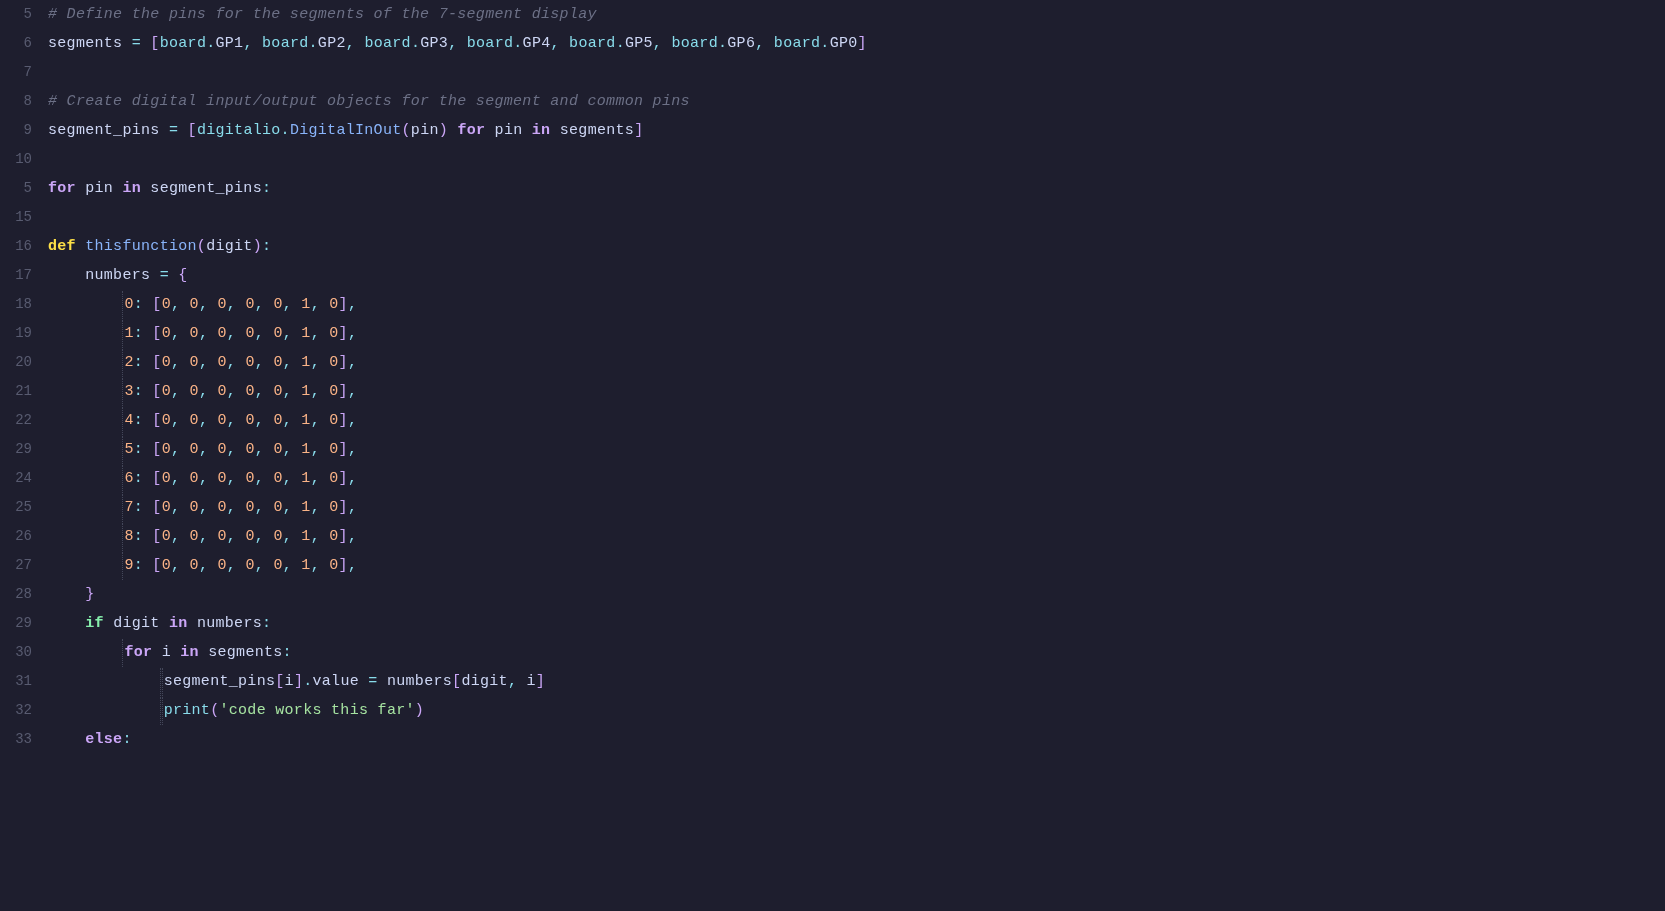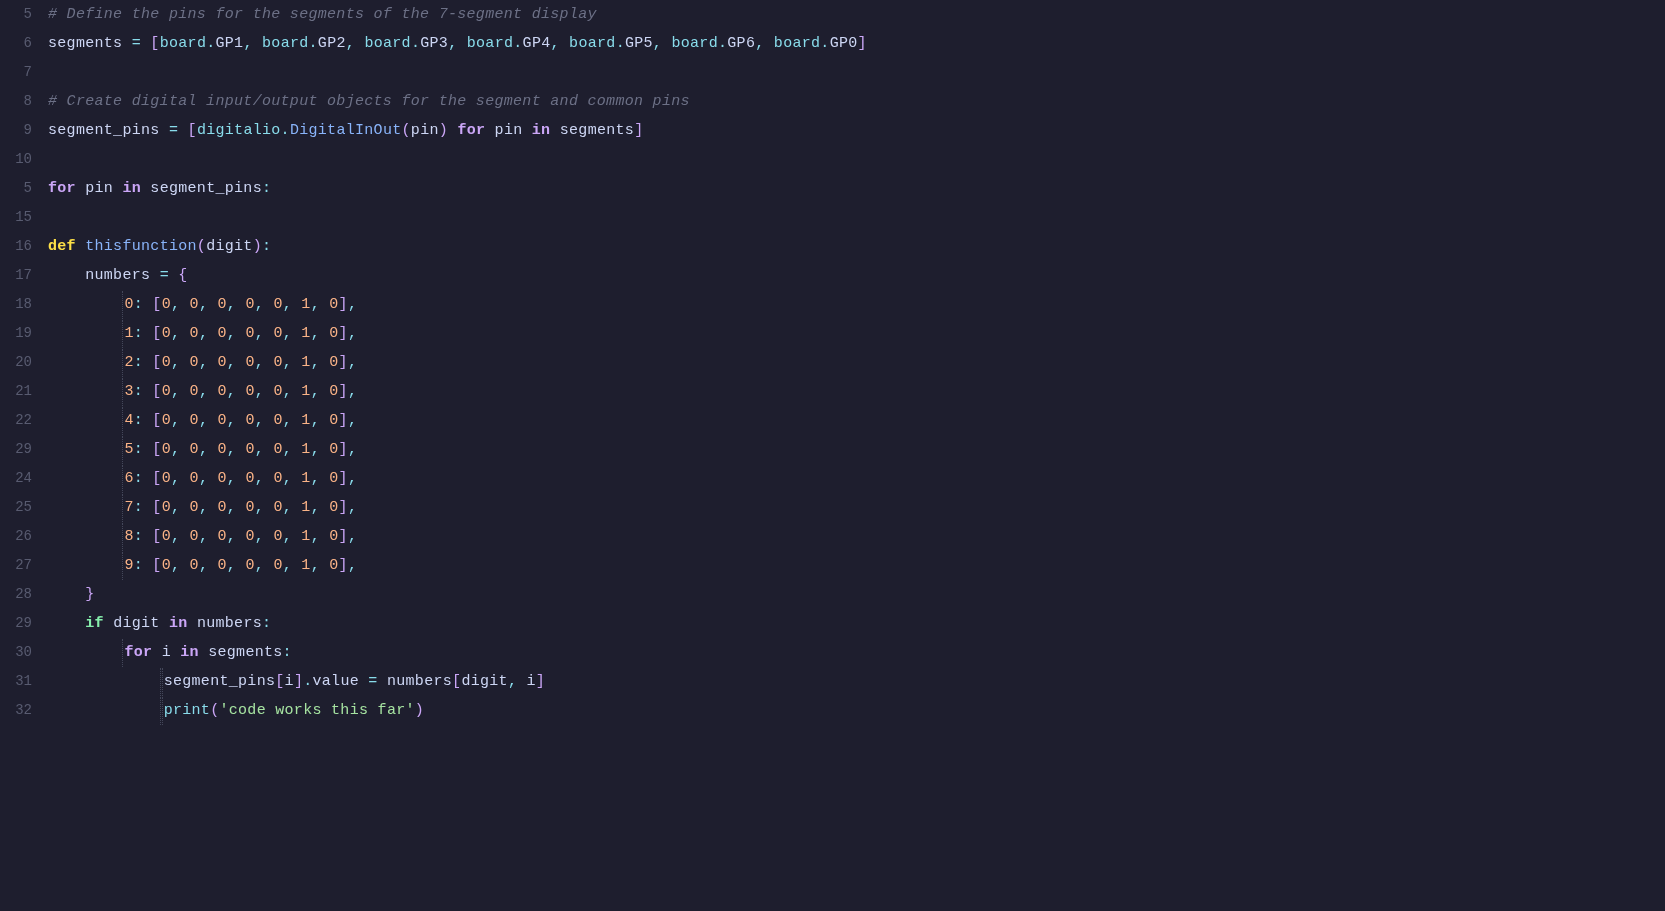--- a/index.html
+++ b/index.html
@@ -188,14 +188,18 @@
   <div class="code-line">
     <span class="line-number">31</span>
     <span class="line-content">            <span style="display:inline-block;border-left:1px dotted #44475a;height:28px;vertical-align:bottom;width:2px;"></span><span style="display:inline-block;border-left:1px dotted #44475a;height:28px;vertical-align:bottom;width:2px;"></span><span class="var">segment_pins</span><span class="bracket">[</span><span class="var">i</span><span class="bracket">]</span><span class="operator">.</span><span class="var">value</span> <span class="operator">=</span> <span class="var">numbers</span><span class="bracket">[</span><span class="var">digit</span><span class="operator">,</span> <span class="var">i</span><span class="bracket">]</span></span>
   </div>
 
   <div class="code-line">
     <span class="line-number">32</span>
     <span class="line-content">            <span style="display:inline-block;border-left:1px dotted #44475a;height:28px;vertical-align:bottom;width:2px;"></span><span style="display:inline-block;border-left:1px dotted #44475a;height:28px;vertical-align:bottom;width:2px;"></span><span class="builtin">print</span><span class="bracket">(</span><span class="string">'code works this far'</span><span class="bracket">)</span></span>
   </div>
 
+  <div class="code-line">
+    <span class="line-number">33</span>
+    <span class="line-content">    <span class="kw" style="color:#cba6f7;font-weight:bold;">else</span><span class="operator">:</span></span>
+  </div>
 
 </div>
 
 </body></html>

